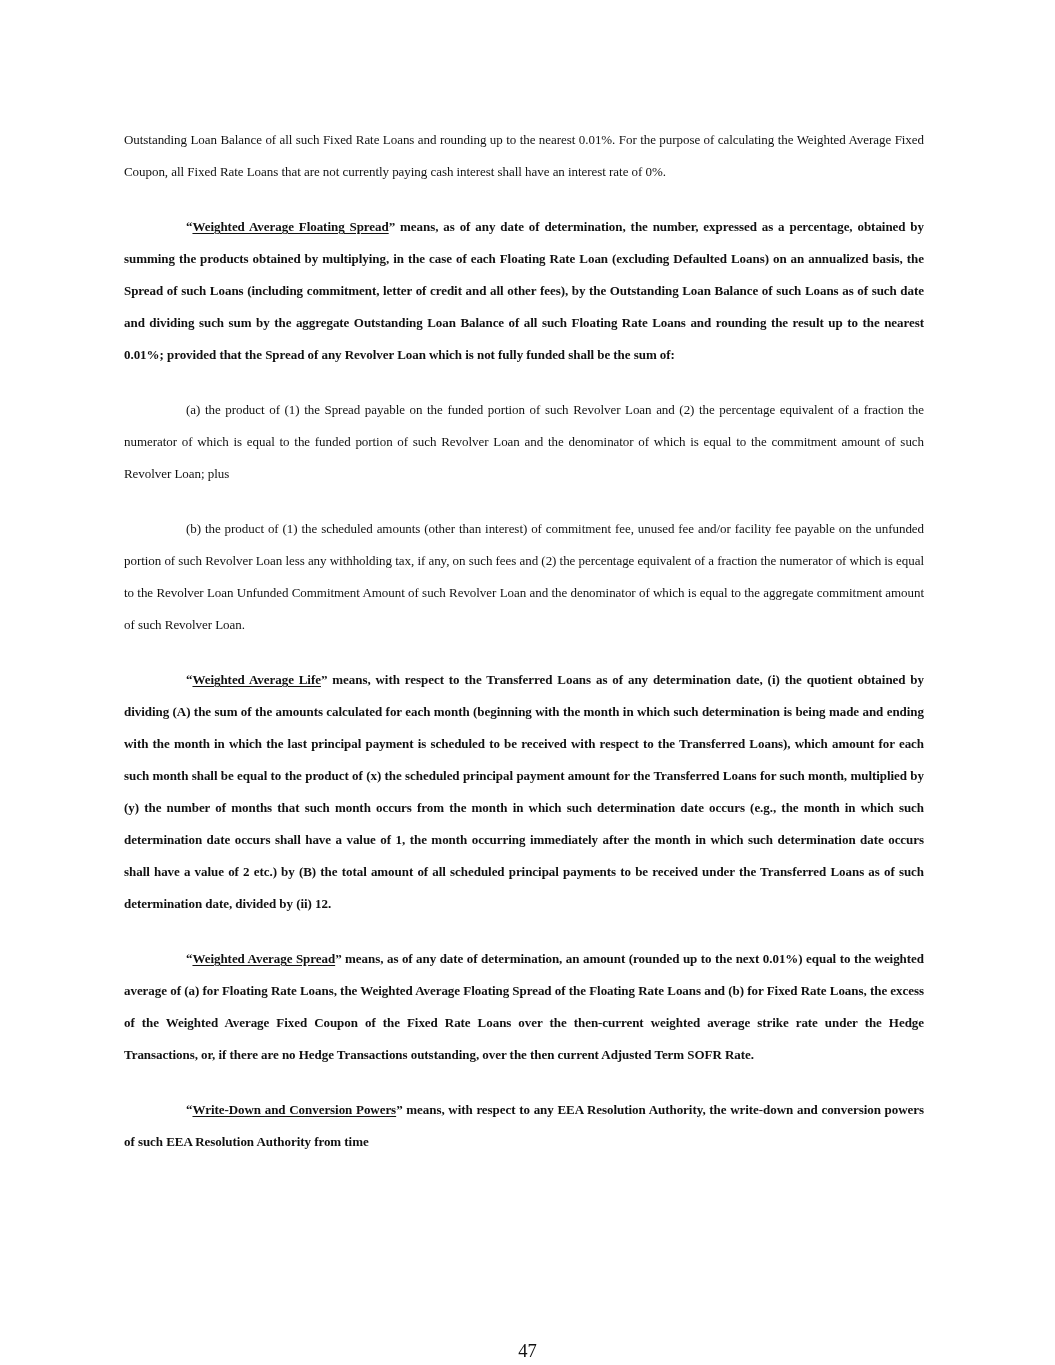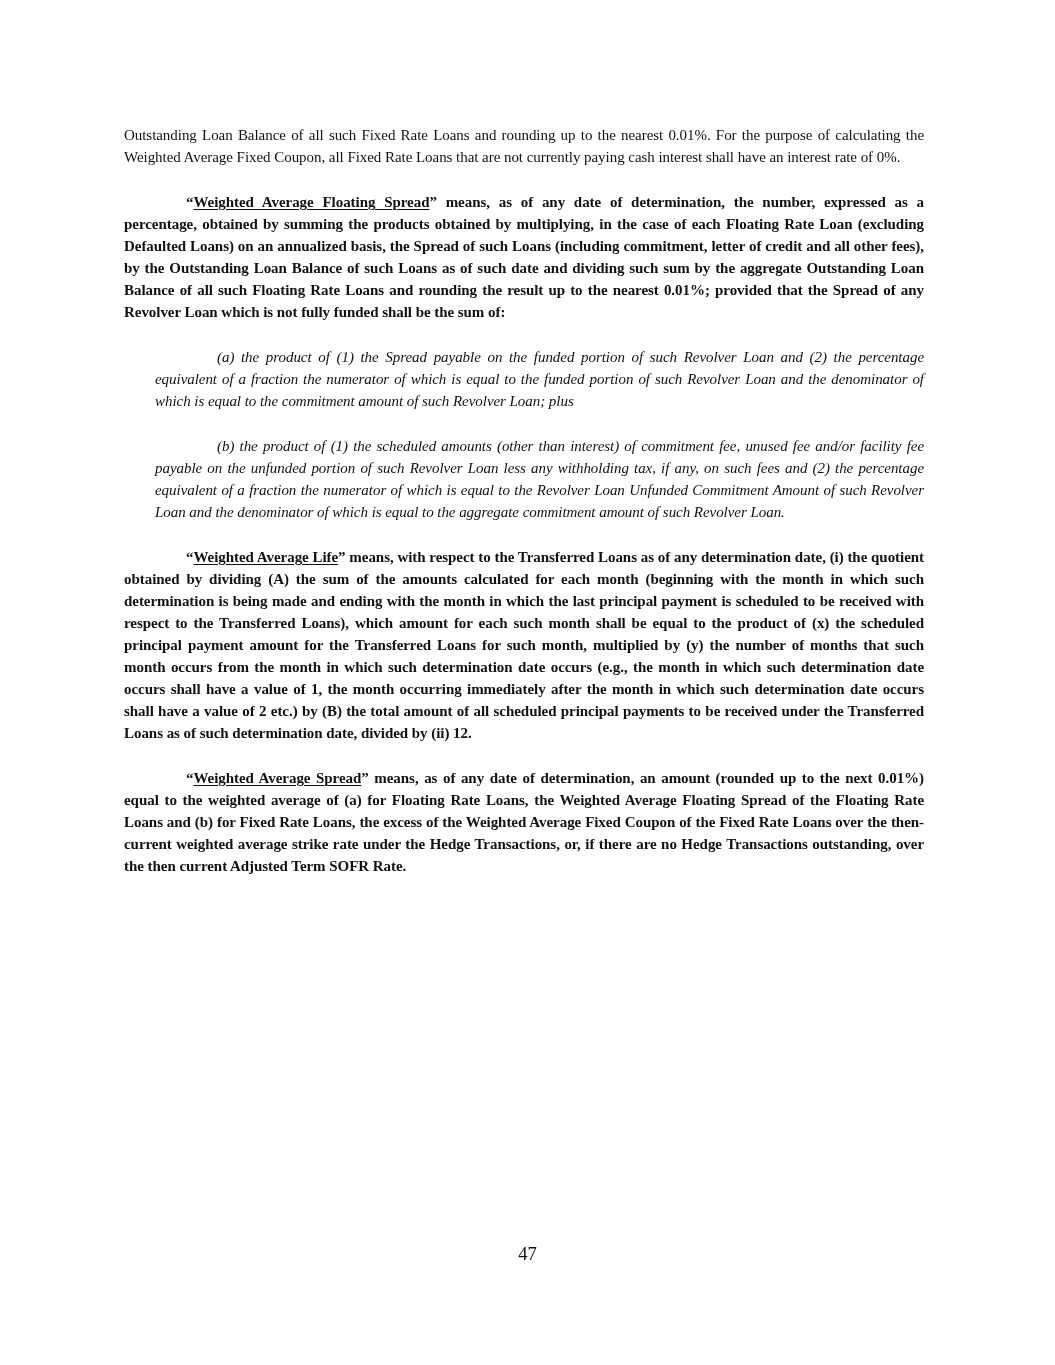--- a/index.html
+++ b/index.html
@@ -15,46 +15,44 @@
       font-family: "Liberation Serif", "DejaVu Serif", serif;
       color: #111111;
     }
     .page {
       position: absolute;
       left: 124px;
       top: 124px;
       width: 800px;
     }
     .para {
-      font-size: 15px;
-      line-height: 22px;
+      font-size: 13px;
+      line-height: 32px;
       text-align: justify;
       margin: 0 0 23px 0;
       letter-spacing: -0.05px;
     }
     .para.first {
       text-indent: 0;
     }
     .para.defn {
       text-indent: 62px;
       font-weight: bold;
     }
     .para.sub {
-      margin-left: 31px;
       text-indent: 62px;
-      font-style: italic;
     }
     .term {
       text-decoration: underline;
       text-underline-offset: 2px;
       text-decoration-thickness: 1px;
     }
     .page-number {
       position: absolute;
-      top: 1242px;
+      top: 1339px;
       left: 0;
       width: 1055px;
       text-align: center;
       font-size: 18.6px;
       line-height: 24px;
     }
   </style>
 </head>
 <body>
 
@@ -65,16 +63,17 @@
   <p class="para defn"><span>“</span><span class="term">Weighted Average Floating Spread</span><span>”</span><span> means, as of any date of determination, the number, expressed as a percentage, obtained by summing the products obtained by multiplying, in the case of each Floating Rate Loan (excluding Defaulted Loans) on an annualized basis, the Spread of such Loans (including commitment, letter of credit and all other fees), by the Outstanding Loan Balance of such Loans as of such date and dividing such sum by the aggregate Outstanding Loan Balance of all such Floating Rate Loans and rounding the result up to the nearest 0.01%; provided that the Spread of any Revolver Loan which is not fully funded shall be the sum of:</span></p>
 
   <p class="para sub">(a) the product of (1) the Spread payable on the funded portion of such Revolver Loan and (2) the percentage equivalent of a fraction the numerator of which is equal to the funded portion of such Revolver Loan and the denominator of which is equal to the commitment amount of such Revolver Loan; plus</p>
 
   <p class="para sub">(b) the product of (1) the scheduled amounts (other than interest) of commitment fee, unused fee and/or facility fee payable on the unfunded portion of such Revolver Loan less any withholding tax, if any, on such fees and (2) the percentage equivalent of a fraction the numerator of which is equal to the Revolver Loan Unfunded Commitment Amount of such Revolver Loan and the denominator of which is equal to the aggregate commitment amount of such Revolver Loan.</p>
 
   <p class="para defn"><span>“</span><span class="term">Weighted Average Life</span><span>”</span><span> means, with respect to the Transferred Loans as of any determination date, (i) the quotient obtained by dividing (A) the sum of the amounts calculated for each month (beginning with the month in which such determination is being made and ending with the month in which the last principal payment is scheduled to be received with respect to the Transferred Loans), which amount for each such month shall be equal to the product of (x) the scheduled principal payment amount for the Transferred Loans for such month, multiplied by (y) the number of months that such month occurs from the month in which such determination date occurs (e.g., the month in which such determination date occurs shall have a value of 1, the month occurring immediately after the month in which such determination date occurs shall have a value of 2 etc.) by (B) the total amount of all scheduled principal payments  to be received under the Transferred Loans as of such determination date, divided by (ii) 12.</span></p>
 
   <p class="para defn"><span>“</span><span class="term">Weighted Average Spread</span><span>”</span><span> means, as of any date of determination, an amount (rounded up to the next 0.01%) equal to the weighted average of (a) for Floating Rate Loans, the Weighted Average Floating Spread of the Floating Rate Loans and (b) for Fixed Rate Loans, the excess of the Weighted Average Fixed Coupon of the Fixed Rate Loans over the then-current weighted average strike rate under the Hedge Transactions, or, if there are no Hedge Transactions outstanding, over the then current Adjusted Term SOFR Rate.</span></p>
 
+  <p class="para defn"><span>“</span><span class="term">Write-Down and Conversion Powers</span><span>”</span><span> means, with respect to any EEA Resolution Authority, the write-down and conversion powers of such EEA Resolution Authority from time</span></p>
 
 </div>
 
 <div class="page-number">47</div>
 
 </body></html>

